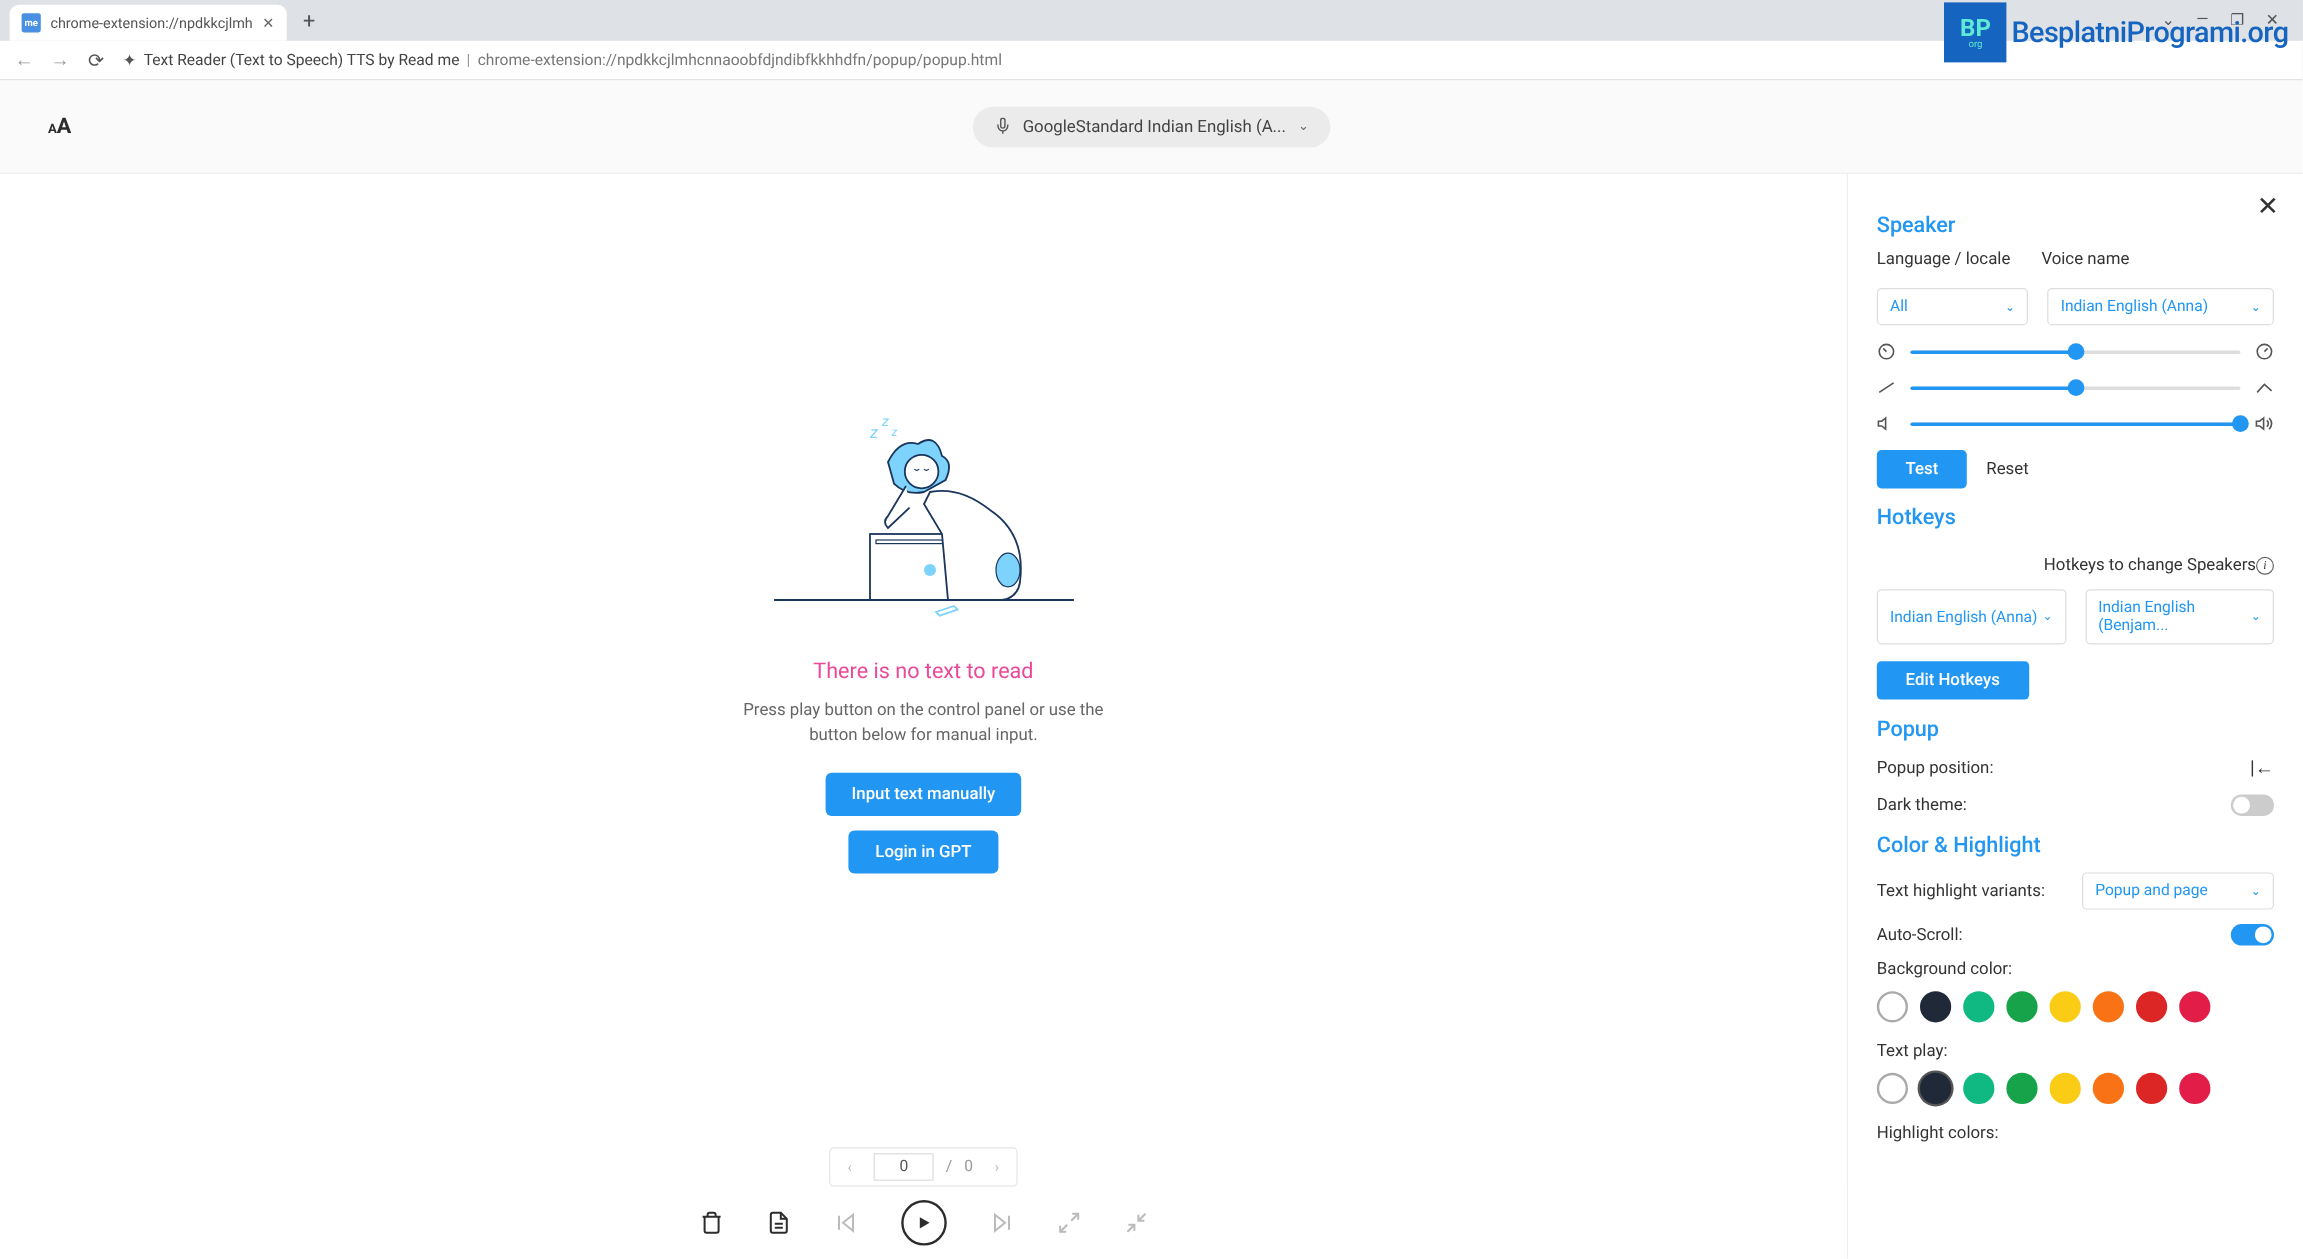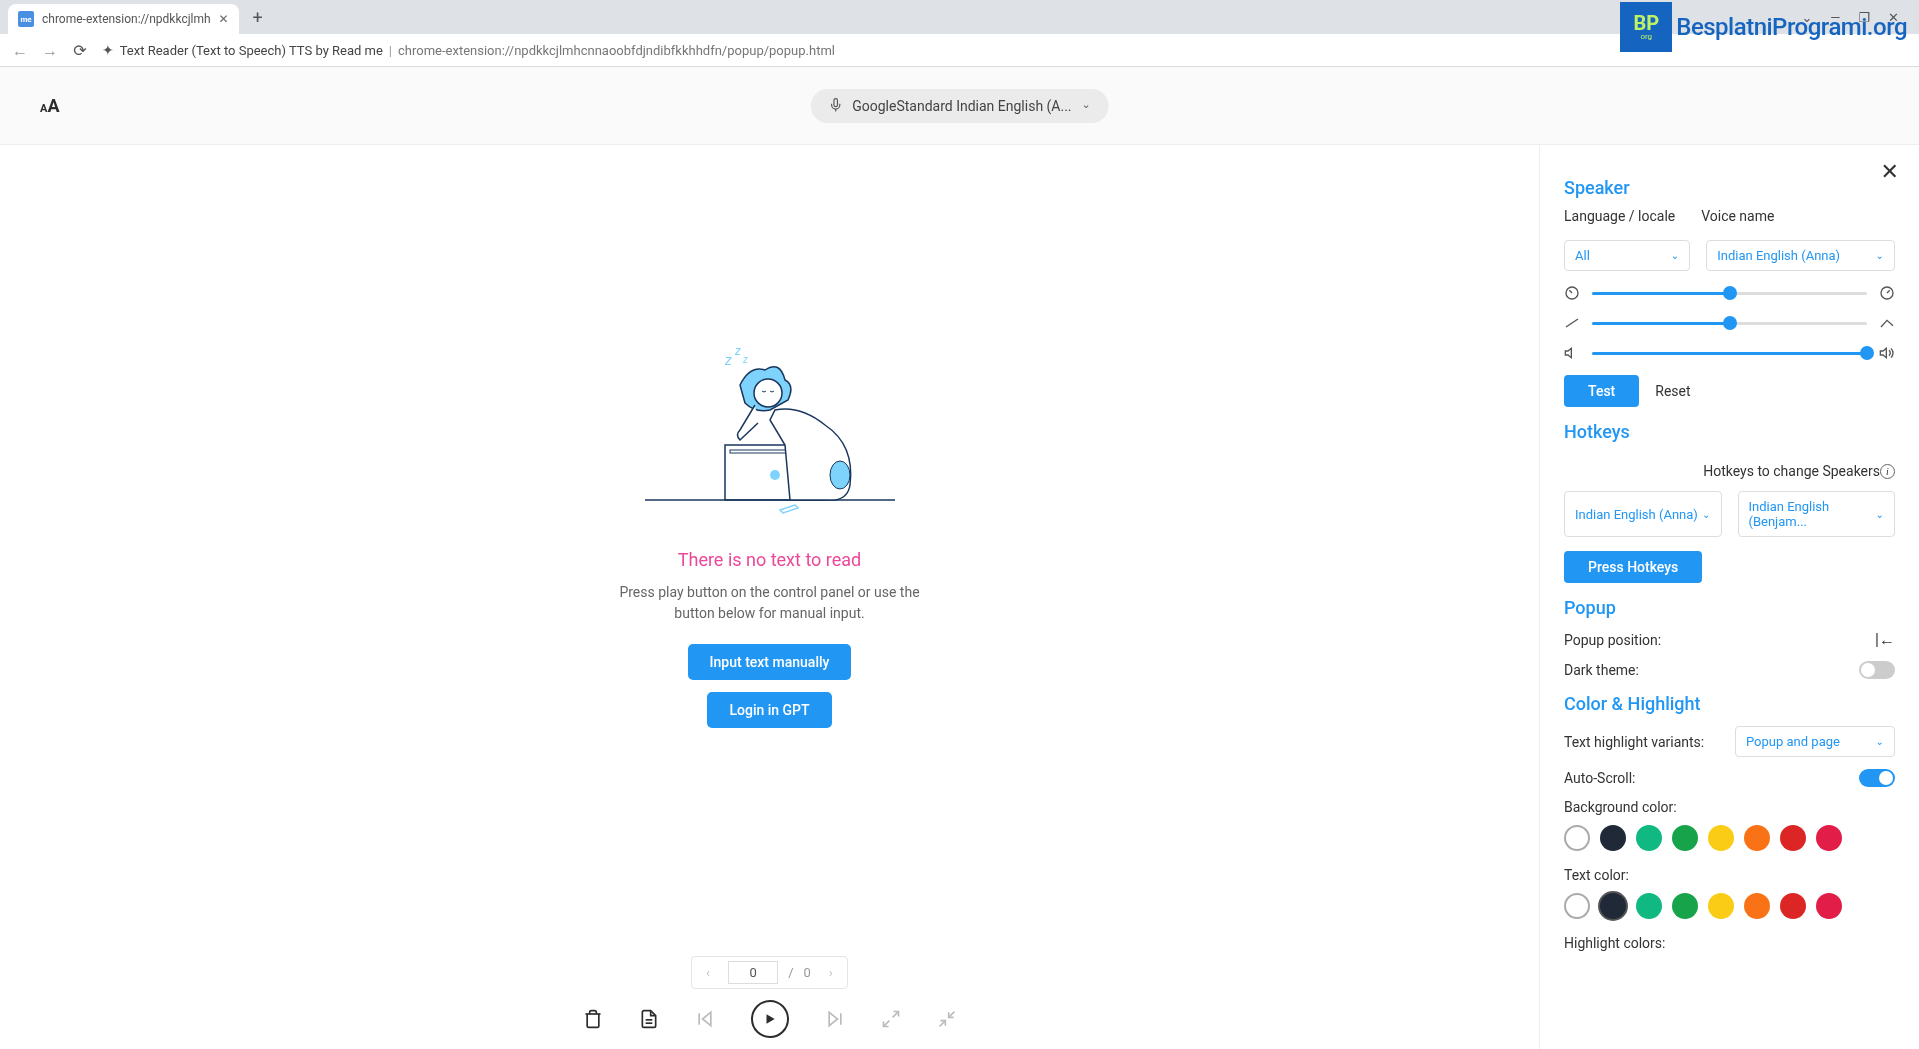--- a/index.html
+++ b/index.html
@@ -18,21 +18,21 @@
     .url-bar { height: 33px; background: #fff; display: flex; align-items: center; padding: 0 12px; gap: 14px; border-bottom: 1px solid #dadce0; }
     .nav-btn { color: #999; font-size: 16px; cursor: pointer; width: 16px; text-align: center; }
     .nav-btn.active { color: #555; }
     .url-area { display: flex; align-items: center; font-size: 13px; color: #555; gap: 6px; flex: 1; }
     .url-title { color: #444; }
     .url-divider { color: #999; }
     .url-path { color: #777; }
     .ext-icon { font-size: 14px; }
     
     .watermark { position: absolute; top: 2px; right: 12px; display: flex; align-items: center; gap: 4px; z-index: 1000; }
-    .watermark-logo { width: 52px; height: 50px; background: #1565c0; color: #bef264; display: flex; flex-direction: column; align-items: center; justify-content: center; font-weight: bold; font-size: 20px; line-height: 1; }
+    .watermark-logo { width: 52px; height: 50px; background: #1565c0; color: #5eead4; display: flex; flex-direction: column; align-items: center; justify-content: center; font-weight: bold; font-size: 20px; line-height: 1; }
     .watermark-logo .org { font-size: 8px; font-weight: normal; }
     .watermark-text { color: #1565c0; font-size: 24px; font-weight: 500; letter-spacing: -0.5px; }
     
     
     .app-bar { height: 78px; background: #fafafa; border-bottom: 1px solid #eee; display: flex; align-items: center; padding: 0 40px; position: relative; }
     .font-size-btn { font-weight: bold; color: #2c2c2c; cursor: pointer; }
     .font-size-btn .small { font-size: 11px; }
     .font-size-btn .big { font-size: 18px; }
     .voice-selector { position: absolute; left: 50%; transform: translateX(-50%); background: #ebebeb; border-radius: 20px; padding: 9px 18px; display: flex; align-items: flex-start; gap: 10px; font-size: 14px; color: #444; cursor: pointer; }
     .mic-icon { width: 14px; height: 14px; }
@@ -269,21 +269,21 @@
       <div class="select" style="flex:1">
         <span>Indian English (Anna)</span>
         <span class="chev">⌄</span>
       </div>
       <div class="select" style="flex:1">
         <span>Indian English (Benjam...</span>
         <span class="chev">⌄</span>
       </div>
     </div>
     <div class="btn-row">
-      <button class="btn-test">Press Hotkeys</button>
+      <button class="btn-test">Edit Hotkeys</button>
     </div>
 
     <div class="section-title">Popup</div>
     <div class="setting-row">
       <span>Popup position:</span>
       <span class="pos-icon">|←</span>
     </div>
     <div class="setting-row">
       <span>Dark theme:</span>
       <div class="toggle">
@@ -311,21 +311,21 @@
       <div class="color-swatch outlined"></div>
       <div class="color-swatch" style="background:#1f2937"></div>
       <div class="color-swatch" style="background:#10b981"></div>
       <div class="color-swatch" style="background:#16a34a"></div>
       <div class="color-swatch" style="background:#facc15"></div>
       <div class="color-swatch" style="background:#f97316"></div>
       <div class="color-swatch" style="background:#dc2626"></div>
       <div class="color-swatch" style="background:#e11d48"></div>
     </div>
 
-    <div class="field-label">Text color:</div>
+    <div class="field-label">Text play:</div>
     <div class="color-row">
       <div class="color-swatch outlined"></div>
       <div class="color-swatch selected" style="background:#1f2937"></div>
       <div class="color-swatch" style="background:#10b981"></div>
       <div class="color-swatch" style="background:#16a34a"></div>
       <div class="color-swatch" style="background:#facc15"></div>
       <div class="color-swatch" style="background:#f97316"></div>
       <div class="color-swatch" style="background:#dc2626"></div>
       <div class="color-swatch" style="background:#e11d48"></div>
     </div>

